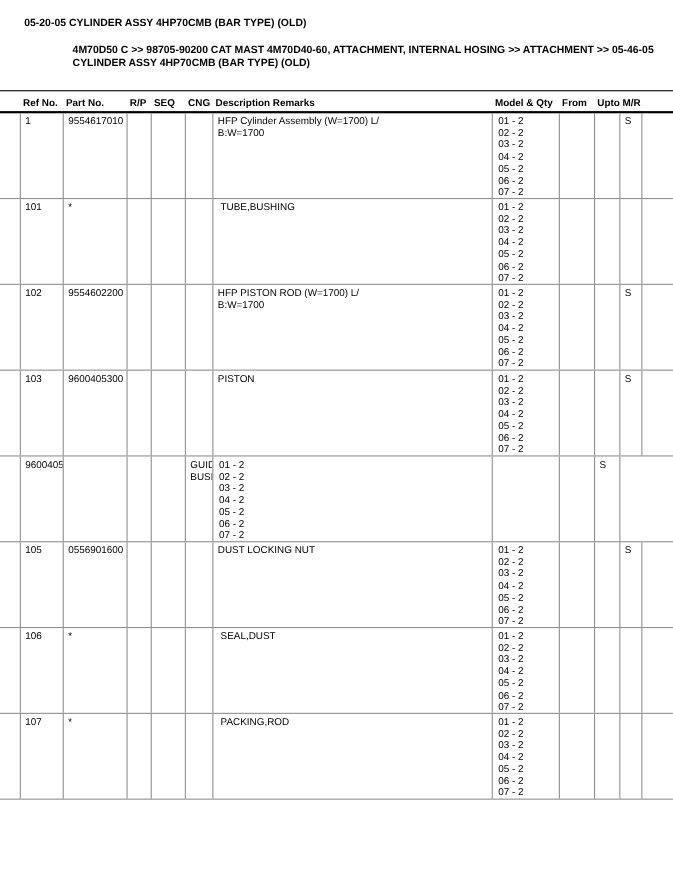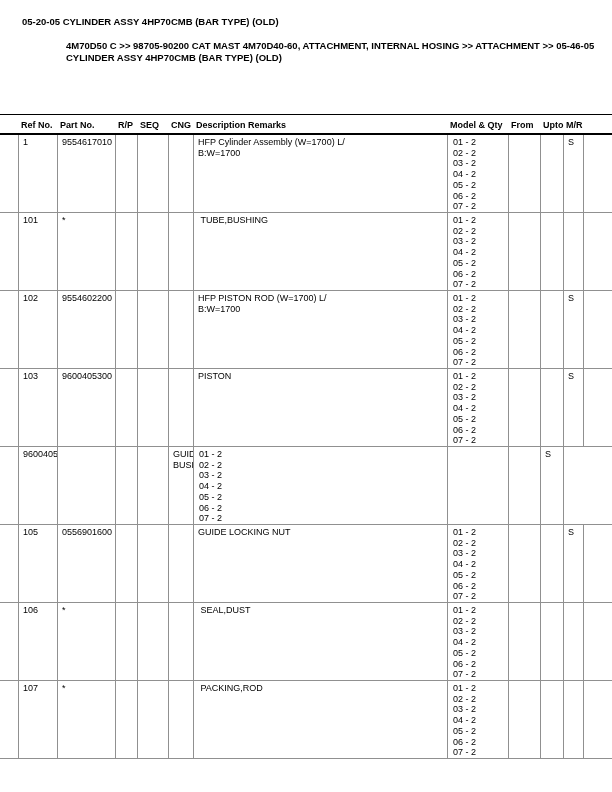--- a/index.html
+++ b/index.html
@@ -24,21 +24,20 @@
     font-size: 9.5px;
     font-weight: bold;
     line-height: 11.5px;
     margin-left: 44px;
   }
   
   .parts-table {
     position: absolute;
     left: 0; top: 82px;
     width: 612px;
-    margin-top: 32px;
   }
   .grid-row {
     display: grid;
     grid-template-columns: 18px 39px 58px 22px 31px 25px 254px 61px 32px 23px 20px auto;
   }
   .thead {
     border-top: 1px solid #000;
     border-bottom: 2.5px solid #000;
     height: 20.5px; 
   }
@@ -187,21 +186,21 @@
     <div class="cell">S</div>
     <div class="cell clip"></div>
   </div>
       <div class="grid-row">
     <div class="cell"></div>
     <div class="cell">105</div>
     <div class="cell">0556901600</div>
     <div class="cell"></div>
     <div class="cell"></div>
     <div class="cell"></div>
-    <div class="cell">GUIDE LOCKING NUT</div>
+    <div class="cell">DUST LOCKING NUT</div>
     <div class="cell model">01 - 2
 02 - 2
 03 - 2
 04 - 2
 05 - 2
 06 - 2
 07 - 2</div>
     <div class="cell"></div>
     <div class="cell"></div>
     <div class="cell">S</div>

